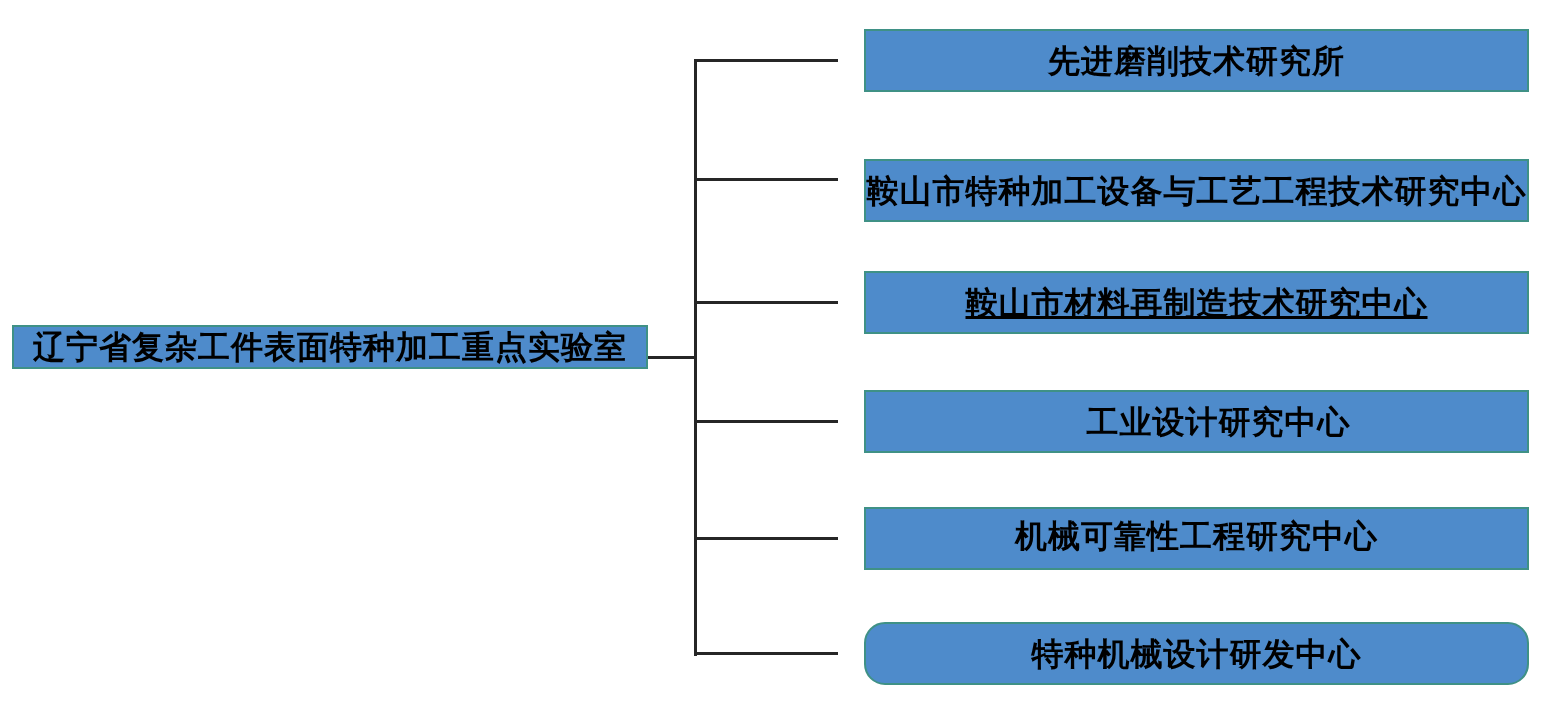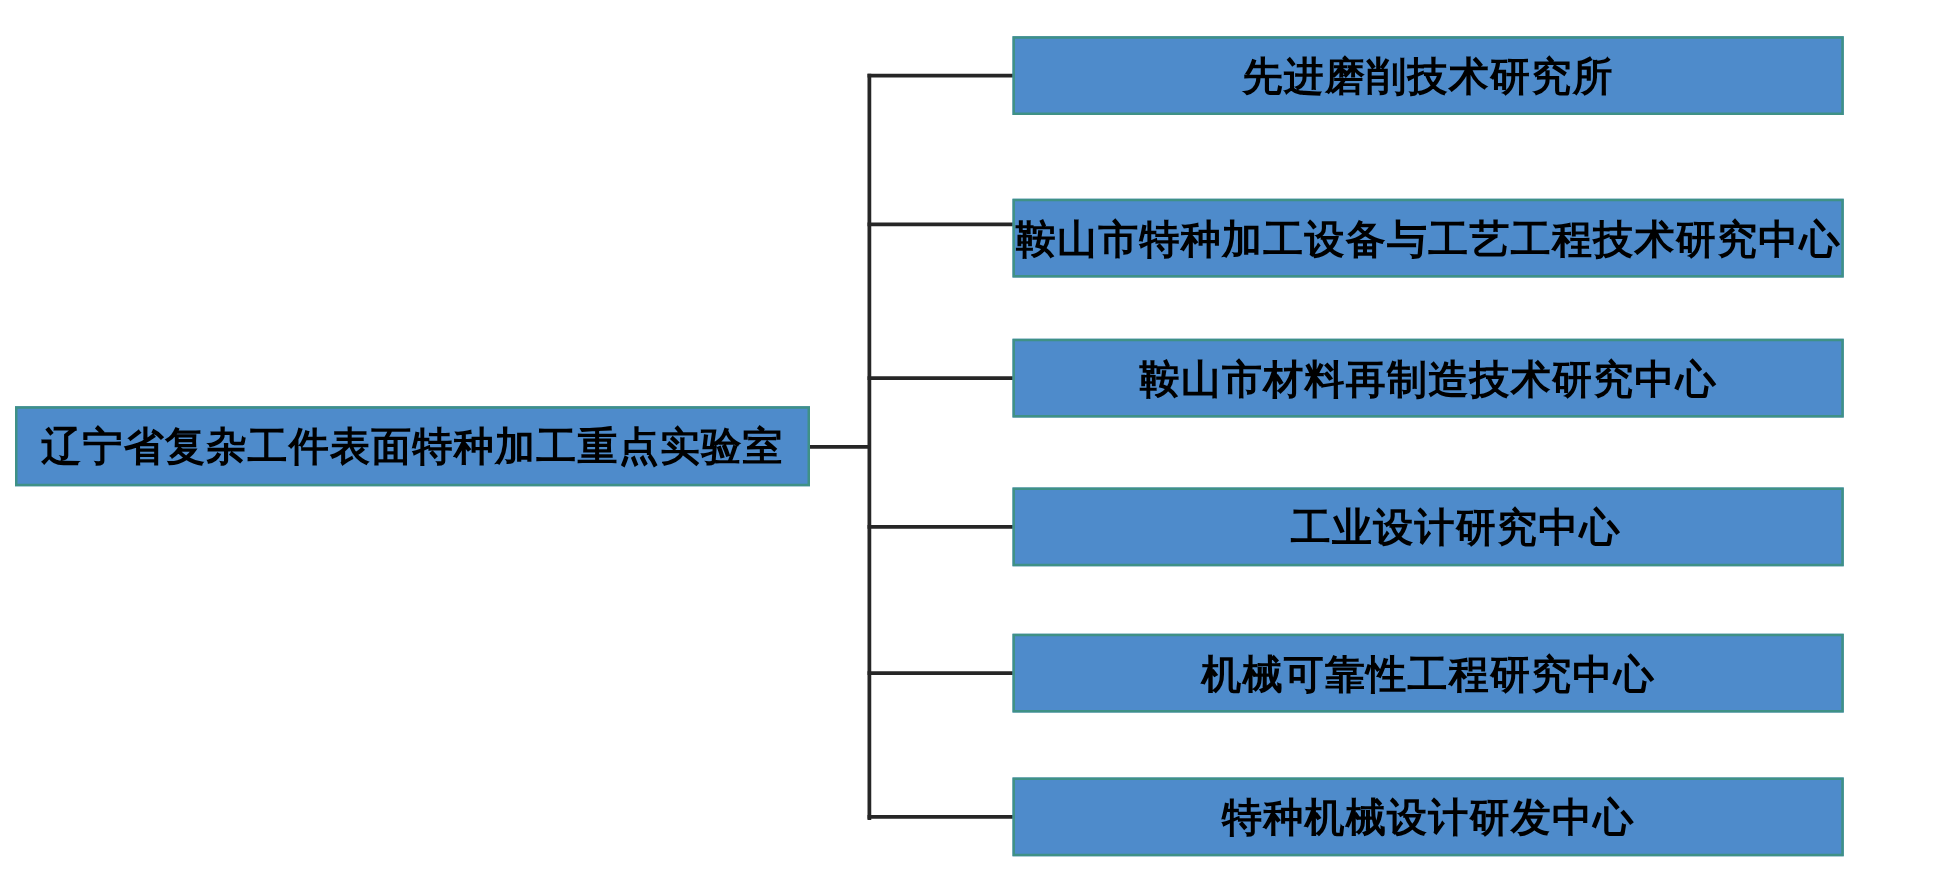--- a/index.html
+++ b/index.html
@@ -28,34 +28,34 @@
     font-weight: bold;
     font-size: 32px;
     letter-spacing: 1px;
     line-height: 1;
     white-space: nowrap;
   }
   .root-node {
     left: 12px;
     top: 325px;
     width: 636px;
-    height: 64px;
+    height: 44px;
   }
   .child-node {
-    left: 810px;
+    left: 864px;
     width: 665px;
     height: 63px;
     text-align: right;
   }
   .child-0 { top: 29px;  }
   .child-1 { top: 148px; margin-top: 11px; }
-  .child-2 { top: 271px; }
+  .child-2 { top: 271px; text-decoration: underline; }
   .child-3 { top: 390px; padding-left: 44px; }
-  .child-4 { top: 507px; }
-  .child-5 { top: 622px; }
+  .child-4 { top: 507px; font-family: Liberation Mono, monospace; }
+  .child-5 { top: 622px; border-radius: 21px; }
   .line {
     position: absolute;
     background: #262626;
   }
   .trunk {
     left: 694px;
     top: 59px;
     width: 3px;
     height: 597px;
   }

